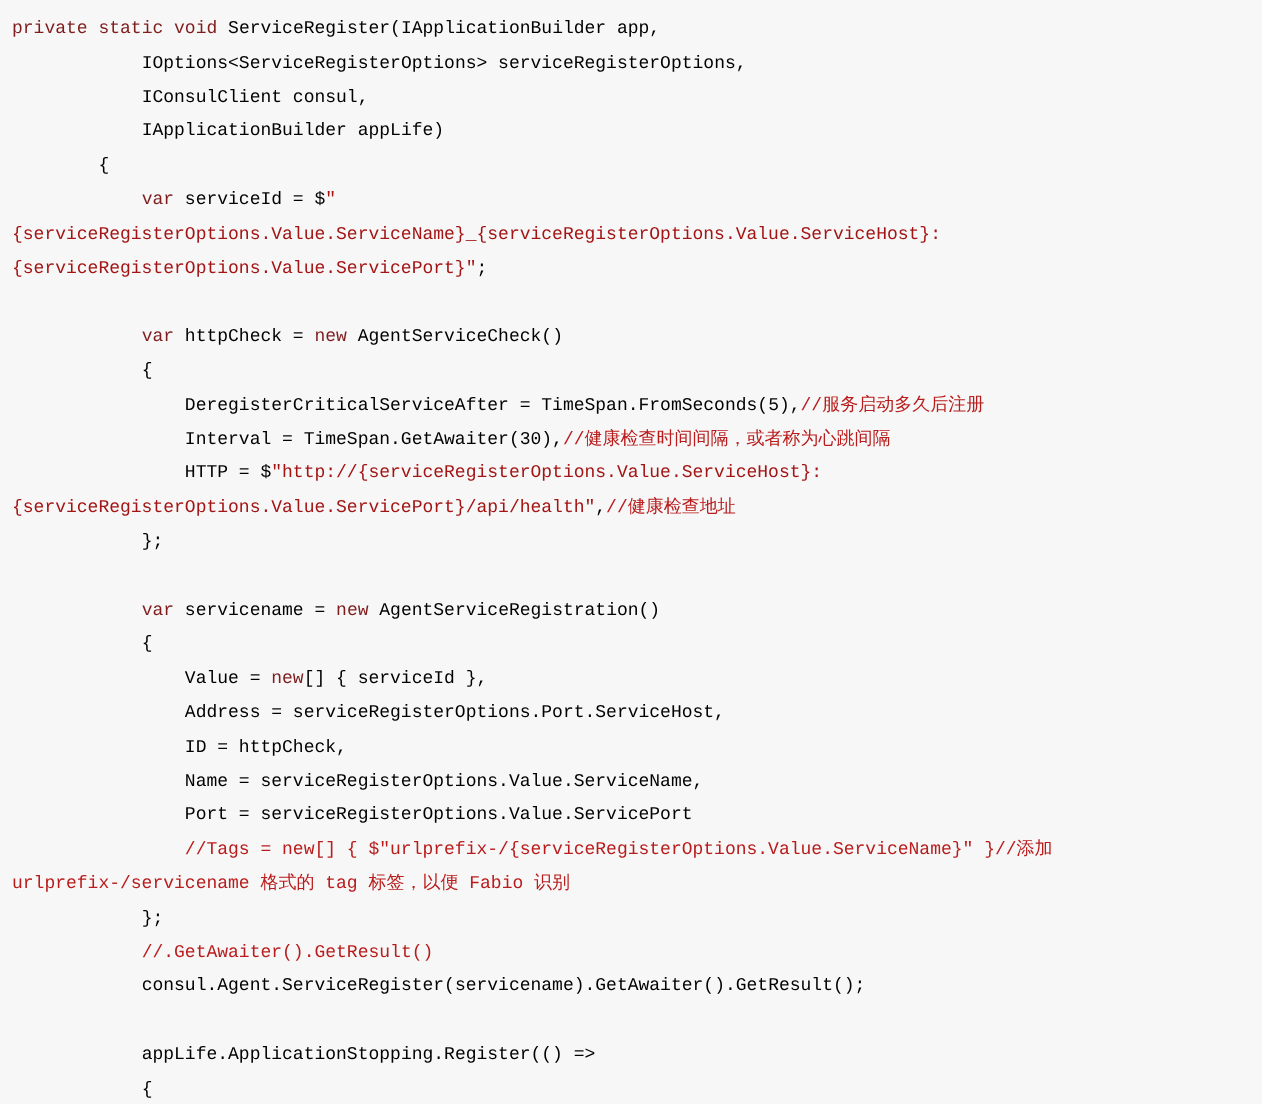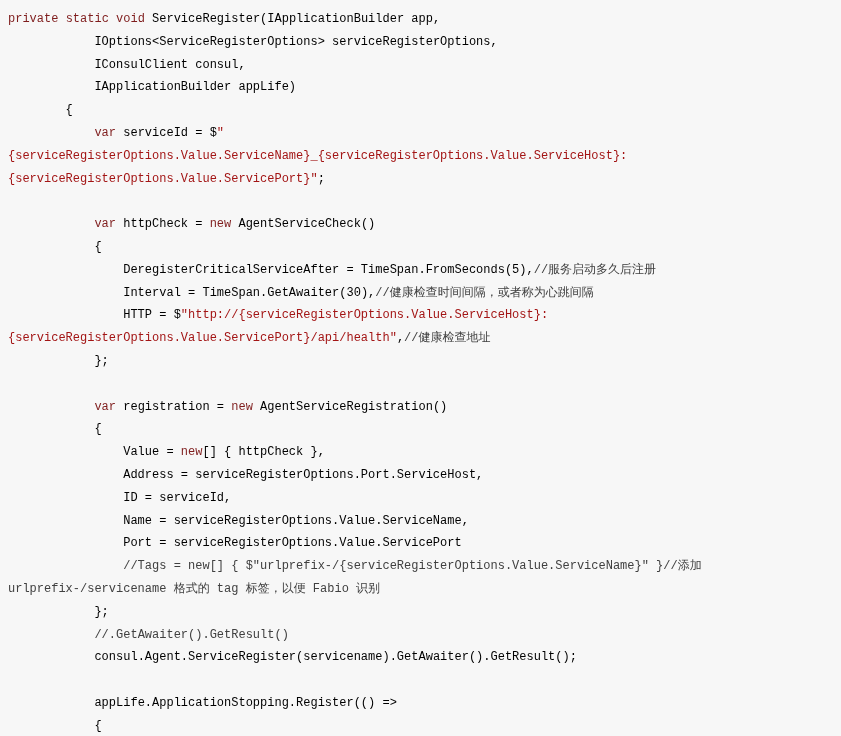--- a/index.html
+++ b/index.html
@@ -15,44 +15,44 @@
     position: relative;
   }
   pre {
     margin: 0;
     white-space: pre-wrap;
     word-wrap: break-word;
     font-family: inherit;
   }
   .kw { color: #7f1d1d; }
   .str { color: #a31515; }
-  .cmt { color: #404040; }
+  .cmt { color: #b91c1c; }
 </style>
 </head>
 <body>
 
 <pre><span class="kw">private</span> <span class="kw">static</span> <span class="kw">void</span><span> ServiceRegister(IApplicationBuilder app,</span>
 <span>            IOptions&lt;ServiceRegisterOptions&gt; serviceRegisterOptions,</span>
 <span>            IConsulClient consul,</span>
 <span>            IApplicationBuilder appLife)</span>
 <span>        {</span>
 <span>            </span><span class="kw">var</span><span> serviceId = $</span><span class="str">"{serviceRegisterOptions.Value.ServiceName}_{serviceRegisterOptions.Value.ServiceHost}:{serviceRegisterOptions.Value.ServicePort}"</span><span>;</span>
 
 <span>            </span><span class="kw">var</span><span> httpCheck = </span><span class="kw">new</span><span> AgentServiceCheck()</span>
 <span>            {</span>
 <span>                DeregisterCriticalServiceAfter = TimeSpan.FromSeconds(</span><span>5</span><span>),</span><span class="cmt">//服务启动多久后注册</span>
 <span>                Interval = TimeSpan.GetAwaiter(</span><span>30</span><span>),</span><span class="cmt">//健康检查时间间隔，或者称为心跳间隔</span>
 <span>                HTTP = $</span><span class="str">"http://{serviceRegisterOptions.Value.ServiceHost}:{serviceRegisterOptions.Value.ServicePort}/api/health"</span><span>,</span><span class="cmt">//健康检查地址</span>
 <span>            };</span>
 
-<span>            </span><span class="kw">var</span><span> registration = </span><span class="kw">new</span><span> AgentServiceRegistration()</span>
+<span>            </span><span class="kw">var</span><span> servicename = </span><span class="kw">new</span><span> AgentServiceRegistration()</span>
 <span>            {</span>
-<span>                Value = </span><span class="kw">new</span><span>[] { httpCheck },</span>
+<span>                Value = </span><span class="kw">new</span><span>[] { serviceId },</span>
 <span>                Address = serviceRegisterOptions.Port.ServiceHost,</span>
-<span>                ID = serviceId,</span>
+<span>                ID = httpCheck,</span>
 <span>                Name = serviceRegisterOptions.Value.ServiceName,</span>
 <span>                Port = serviceRegisterOptions.Value.ServicePort</span>
 <span>                </span><span class="cmt">//Tags = new[] { $"urlprefix-/{serviceRegisterOptions.Value.ServiceName}" }//添加 urlprefix-/servicename 格式的 tag 标签，以便 Fabio 识别</span>
 <span>            };</span>
 <span>            </span><span class="cmt">//.GetAwaiter().GetResult()</span>
 <span>            consul.Agent.ServiceRegister(servicename).GetAwaiter().GetResult();</span>
 
 <span>            appLife.ApplicationStopping.Register(() =&gt;</span>
 <span>            {</span>
 

